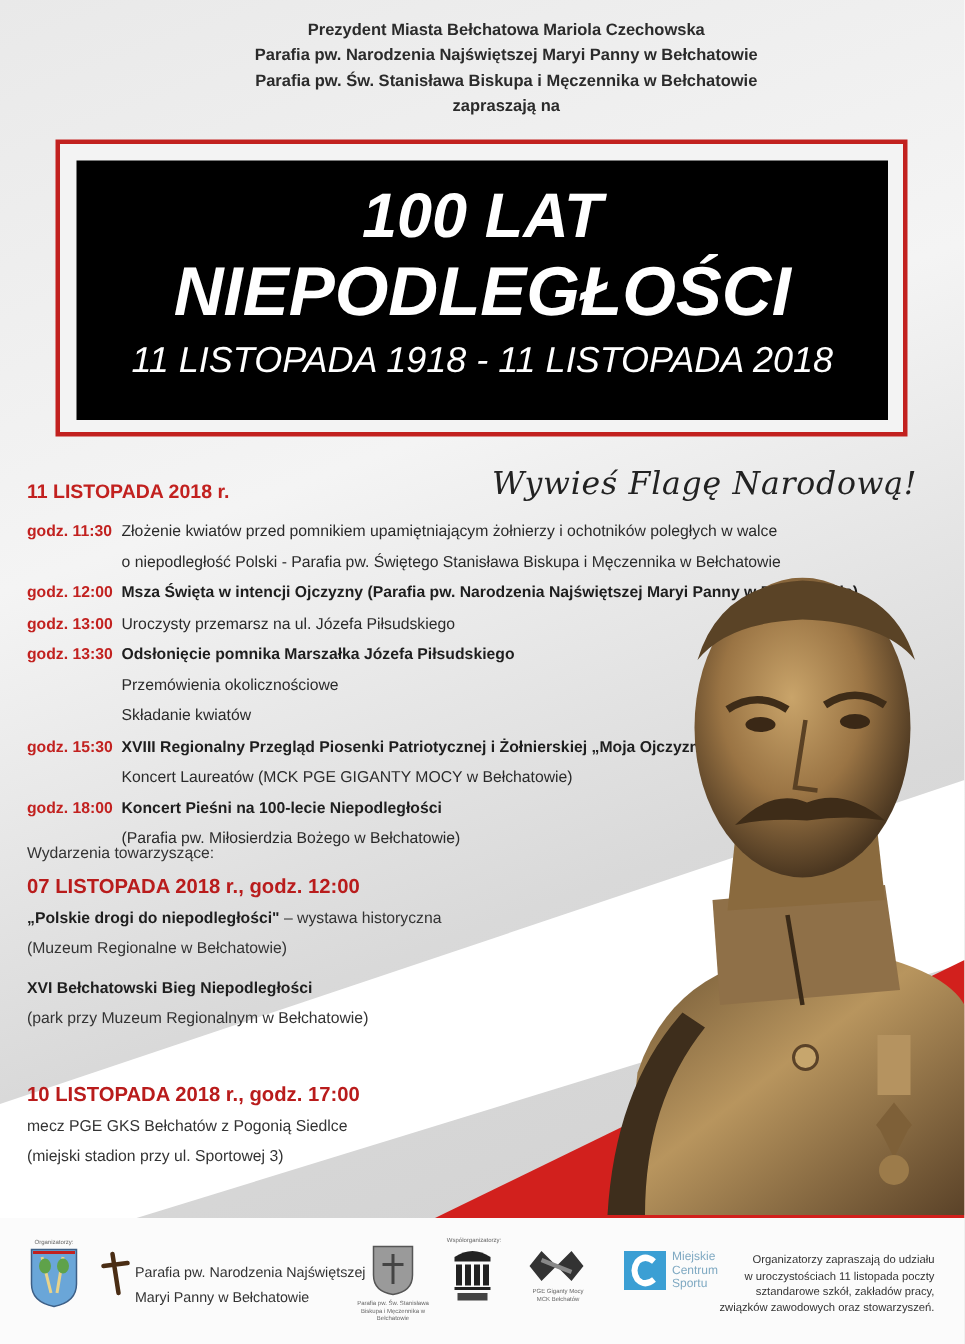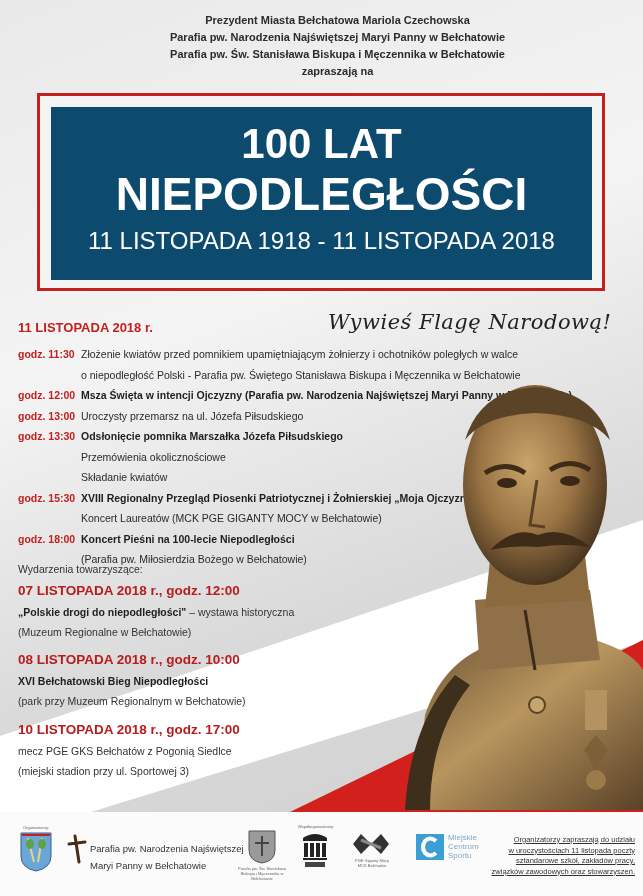--- a/index.html
+++ b/index.html
@@ -15,22 +15,23 @@
       position: absolute; left: 0; top: 12px; width: 643px; text-align: center;
       font-family: "Liberation Sans", sans-serif; font-weight: bold; font-size: 11px;
       line-height: 17px; color: #2b2b2b; padding-left: 32px;
     }
     .frame-outer {
       position: absolute; left: 37px; top: 93px; width: 568px; height: 198px;
       border: 3px solid #c2211f; background: #f3f3f3;
     }
     .frame-inner {
       position: absolute; left: 51px; top: 107px; width: 541px; height: 173px;
-      background: #0c4a6e; color: #fff; text-align: center;
+      background: #000000; color: #fff; text-align: center;
       font-family: "Liberation Sans", sans-serif;
+      font-style: italic;
     }
     .title1 { position: absolute; top: 14px; width: 100%; font-size: 42px; font-weight: bold; line-height: 46px; letter-spacing: 0px; }
     .title2 { position: absolute; top: 62px; width: 100%; font-size: 46px; font-weight: bold; line-height: 50px; letter-spacing: 0px; }
     .subtitle { position: absolute; top: 120px; width: 100%; font-size: 24px; line-height: 28px; }
     .slogan {
       position: absolute; left: 328px; top: 310px; font-family: "DejaVu Serif", serif;
       font-style: italic; font-size: 21px; color: #222; letter-spacing: 0.5px;
     }
     .main-date {
       position: absolute; left: 18px; top: 320px; color: #c2211f;
@@ -51,22 +52,22 @@
     .side-event .line.b { font-weight: bold; color: #1e1e1e; }
     .statue { position: absolute; left: 385px; top: 385px; width: 258px; height: 425px; }
     .footer {
       position: absolute; left: 0; top: 812px; width: 643px; height: 84px; background: #fbfbfb;
     }
     .logo { position: absolute; }
     .tiny { font-family: "Liberation Sans", sans-serif; font-size: 4px; color: #666; text-align: center; }
     .parish-text { position: absolute; left: 90px; top: 840px; font-family: "Liberation Sans", sans-serif; font-size: 9.5px; line-height: 17px; color: #333; }
     .mcs-text { position: absolute; left: 448px; top: 833px; font-family: "Liberation Sans", sans-serif; font-size: 8px; line-height: 9px; color: #7fa9c2; }
     .invite-text {
-      position: absolute; left: 475px; top: 835px; width: 160px; text-align: right;
-      font-family: "Liberation Sans", sans-serif; font-size: 7.5px; line-height: 10.5px; color: #333; text-decoration: underline;
+      position: absolute; left: 463px; top: 835px; width: 160px; text-align: right;
+      font-family: "Liberation Sans", sans-serif; font-size: 7.5px; line-height: 10.5px; color: #333;
     }
   </style>
 </head>
 <body>
 
 <svg class="bg-layer" viewBox="0 0 643 896">
   <polygon points="0,736 643,520 643,642 0,840" fill="#ffffff"></polygon>
   <polygon points="290,812 643,640 643,812" fill="#d2201d"></polygon>
   <polygon points="0,812 643,812 643,896 0,896" fill="#fbfbfb"></polygon>
 </svg>
@@ -180,21 +181,20 @@
 
 <div class="side-title">Wydarzenia towarzyszące:</div>
 
 <div class="side-event" style="top:580px;">
   <div class="date">07 LISTOPADA 2018 r., godz. 12:00</div>
   <div class="line"><span class="b" style="font-weight:bold;color:#1e1e1e;">„Polskie drogi do niepodległości"</span><span> – wystawa historyczna</span></div>
   <div class="line">(Muzeum Regionalne w Bełchatowie)</div>
 </div>
 
 <div class="side-event" style="top:649px;">
-  <div class="date">08 LISTOPADA 2018 r., godz. 10:00</div>
   <div class="line b">XVI Bełchatowski Bieg Niepodległości</div>
   <div class="line">(park przy Muzeum Regionalnym w Bełchatowie)</div>
 </div>
 
 <div class="side-event" style="top:719px;">
   <div class="date">10 LISTOPADA 2018 r., godz. 17:00</div>
   <div class="line">mecz PGE GKS Bełchatów z Pogonią Siedlce</div>
   <div class="line">(miejski stadion przy ul. Sportowej 3)</div>
 </div>
 

